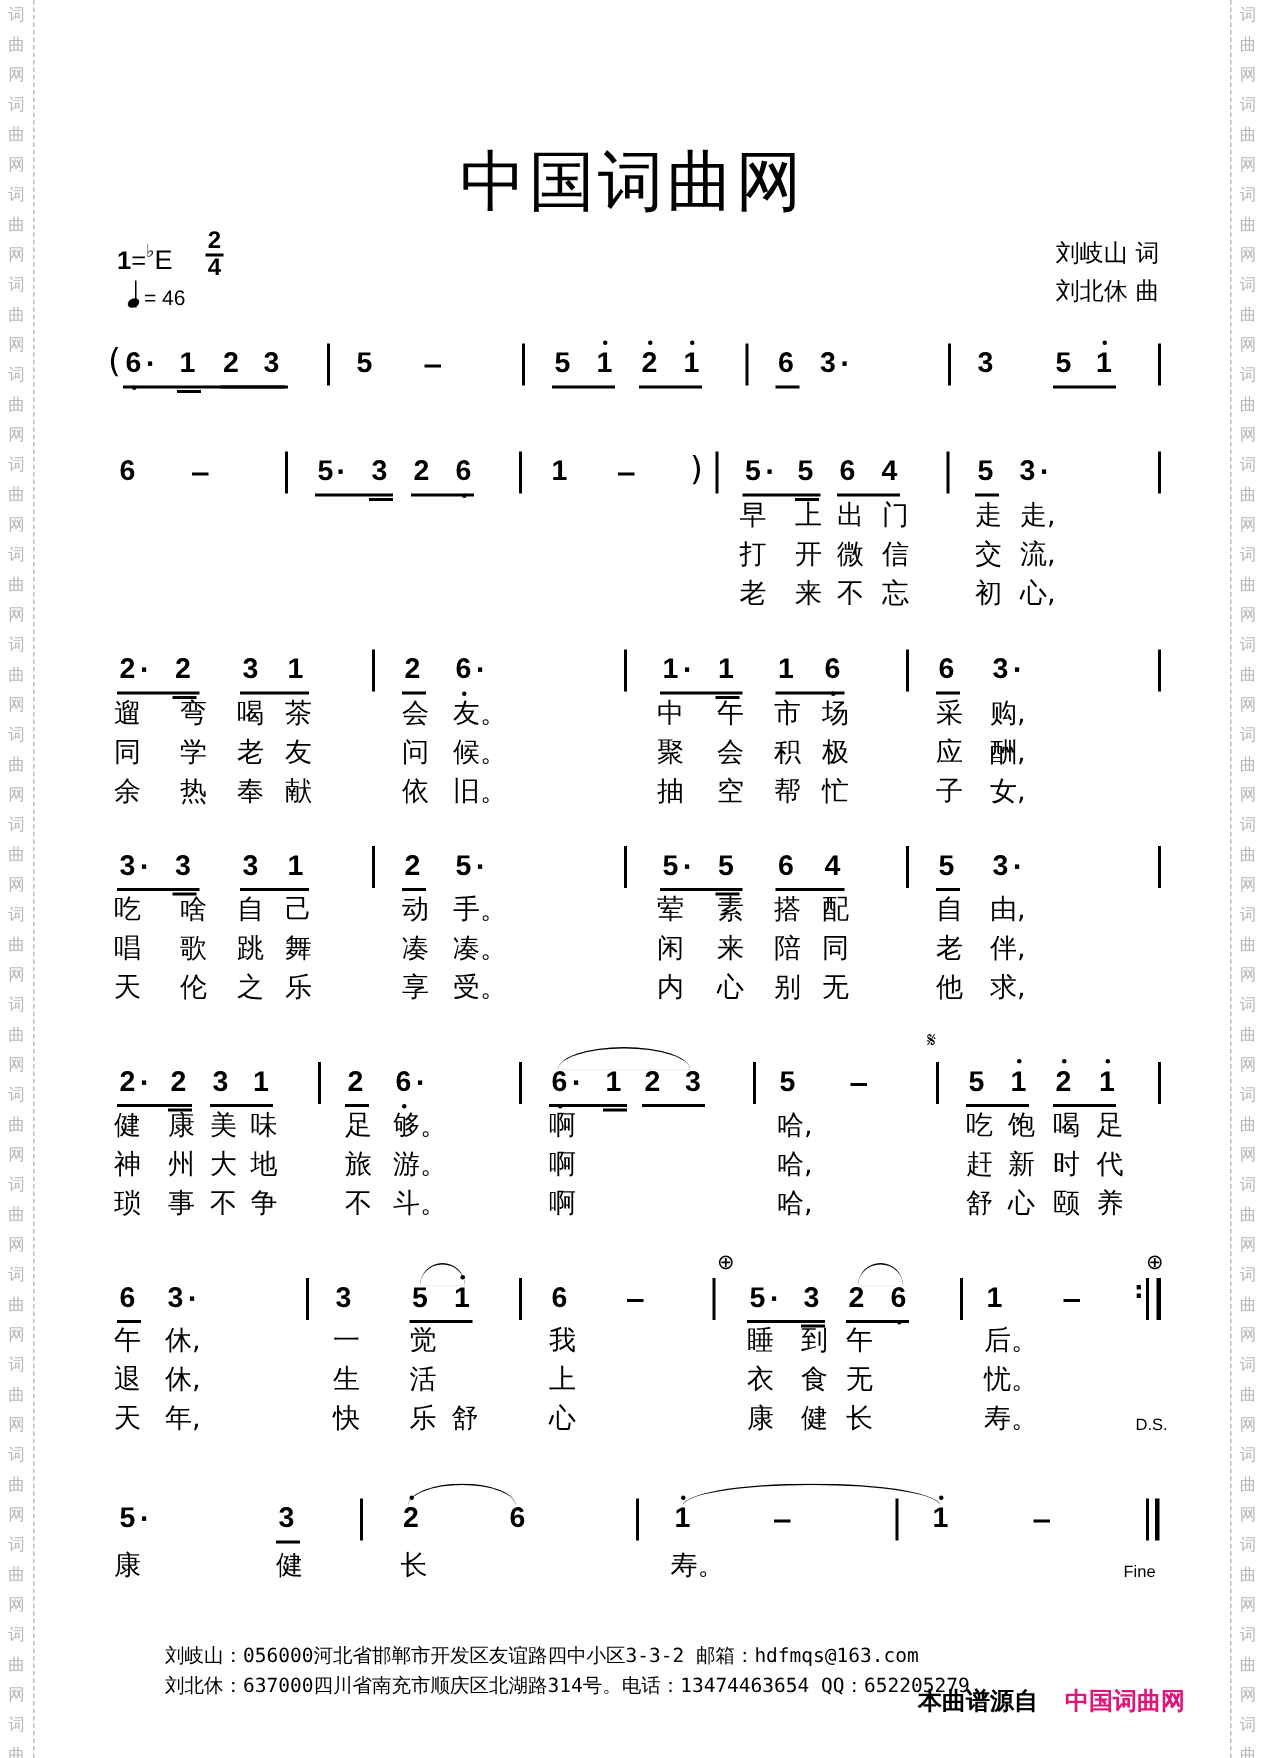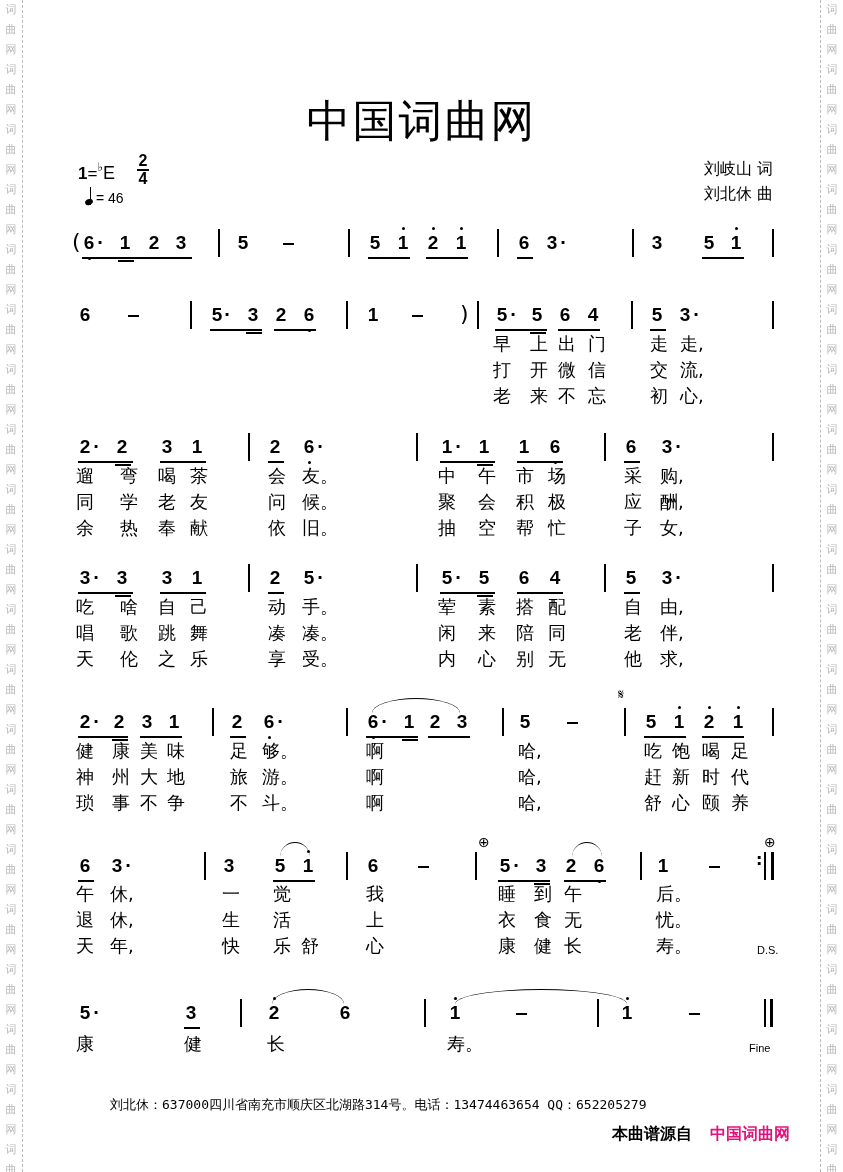--- a/index.html
+++ b/index.html
@@ -534,15 +534,16 @@
     <div class="dbl" style="left: 764px; top: 999px;"></div>
     <div class="thick" style="left: 770px; top: 999px;"></div>
     <div class="ly" style="left: 76px; top: 1034px;">康</div>
     <div class="ly" style="left: 184px; top: 1034px;">健</div>
     <div class="ly" style="left: 267px; top: 1034px;">长</div>
     <div class="ly" style="left: 447px; top: 1034px;">寿。</div>
     <div class="small" style="left: 749px; top: 1042px;">Fine</div>
   </div>
 
 <div class="footer">
+  <div>刘岐山：056000河北省邯郸市开发区友谊路四中小区3-3-2 邮箱：hdfmqs@163.com</div>
   <div>刘北休：637000四川省南充市顺庆区北湖路314号。电话：13474463654  QQ：652205279</div>
 </div>
 <div class="source"><span>本曲谱源自</span><span class="site">中国词曲网</span></div>
 
 </body></html>

